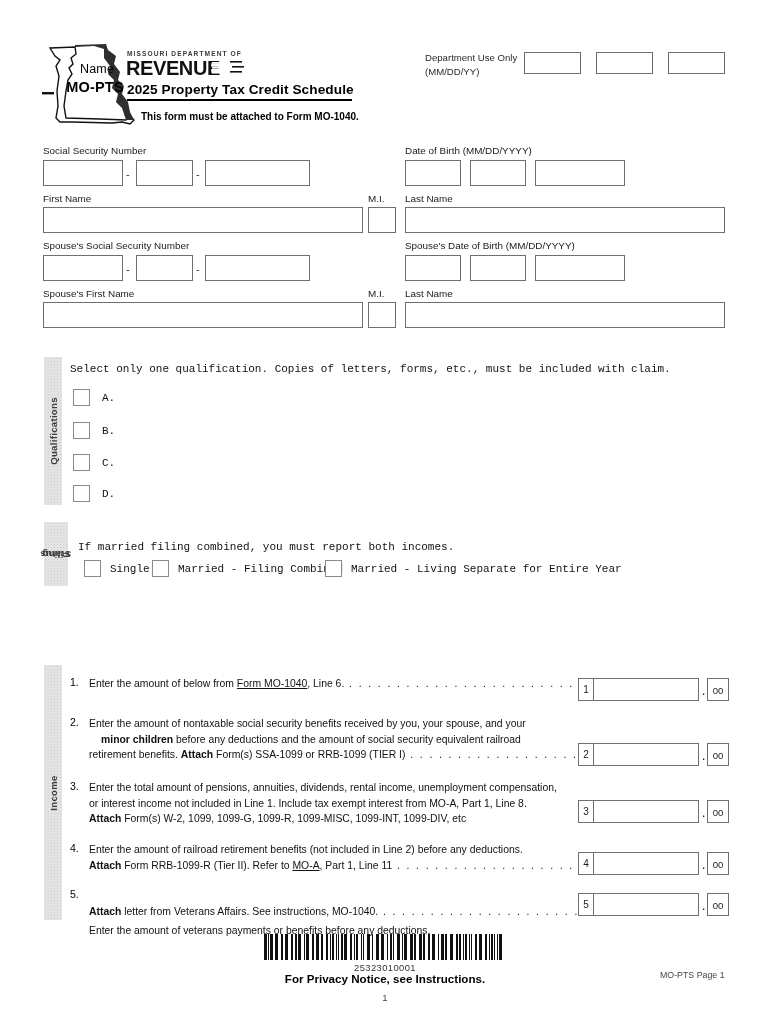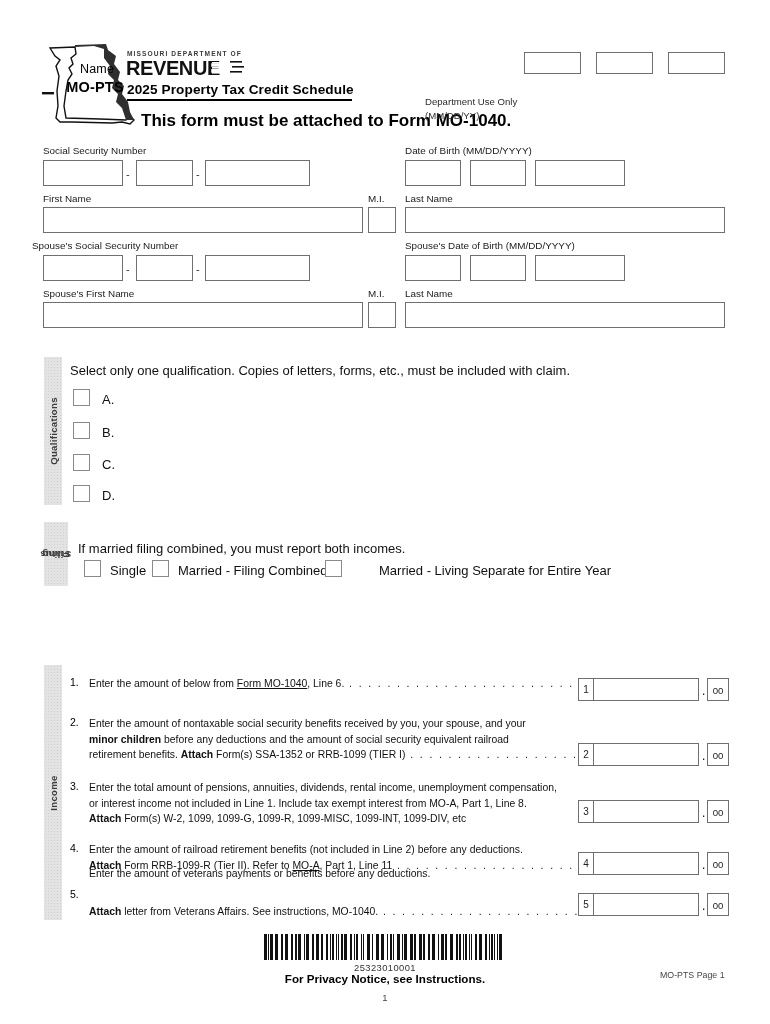--- a/index.html
+++ b/index.html
@@ -28,25 +28,25 @@
 
   .dept-of { position:absolute; left:127px; top:50px; font-size:6.6px;
             letter-spacing:1.1px; color:#3a3a3a; font-weight:600; }
   .revenue-wrap { position:absolute; left:126px; top:58px; }
   .schedule-title {
     position:absolute; left:127px; top:82px; font-size:13.6px;
     font-weight:bold; letter-spacing:.1px; white-space:nowrap;
   }
   .title-rule { position:absolute; left:127px; top:99px; width:225px; height:1.6px; background:#000; }
   .attach-note {
-    position:absolute; left:141px; top:111px; font-size:17px;
+    position:absolute; left:141px; top:111px; font-size:10px;
     font-weight:bold; white-space:nowrap;
   }
 
-  .dept-use { position:absolute; left:425px; top:52px;margin-top:44px; }
+  .dept-use { position:absolute; left:425px; top:52px; }
   .dept-use .l1 { font-size:9.6px; color:#2b2b2b; }
   .dept-use .l2 { font-size:9.6px; color:#2b2b2b; margin-top:3px; }
   .dept-box { position:absolute; width:57px; height:22px; border:1px solid #6f6f6f; background:#fff; }
   .dept-box.b1 { left:524px; top:52px; }
   .dept-box.b2 { left:596px; top:52px; }
   .dept-box.b3 { left:668px; top:52px; }
 
   
   .fld-label { position:absolute; font-size:9.9px; color:#1a1a1a; white-space:nowrap; }
   .fbox { position:absolute; border:1px solid #6f6f6f; background:#fff; }
@@ -62,21 +62,21 @@
     position:absolute; left:50%; top:50%;
     transform:translate(-50%,-50%) rotate(-90deg);
     white-space:nowrap; font-size:9.6px; font-weight:bold; color:#3a3a3a;
     letter-spacing:.3px;
   }
   .tab.two span { line-height:10.5px; text-align:center; }
 
   
   .cbox { position:absolute; width:17px; height:17px; border:1.4px solid #8a8a8a; background:#fff; }
 
-  .sec-text { position:absolute; font-size:13px; color:#111; white-space:nowrap; }
+  .sec-text { position:absolute; font-size:11px; color:#111; white-space:nowrap;font-family:Liberation Mono, monospace; }
 
   
   .notice {
     position:absolute; left:42px; top:618px; width:686px; height:19px;
     background:#e3e3e3; background-image:radial-gradient(#cdcdcd .6px, transparent .7px);
     background-size:3px 3px;
     display:flex; align-items:center; justify-content:center;
     font-size:10.6px; color:#111;
   }
 
@@ -178,21 +178,21 @@
   <div class="fbox" style="left:470px; top:160px; width:56px; height:26px;"></div>
   <div class="fbox" style="left:535px; top:160px; width:90px; height:26px;"></div>
 
   <div class="fld-label" style="left:43px; top:193px;">First Name</div>
   <div class="fbox" style="left:43px; top:207px; width:320px; height:26px;"></div>
   <div class="fld-label" style="left:368px; top:193px;">M.I.</div>
   <div class="fbox" style="left:368px; top:207px; width:28px; height:26px;"></div>
   <div class="fld-label" style="left:405px; top:193px;">Last Name</div>
   <div class="fbox" style="left:405px; top:207px; width:320px; height:26px;"></div>
 
-  <div class="fld-label" style="left:32px; top:240px;">Spouse's Social Security Number</div>
+  <div class="fld-label" style="left:43px; top:240px;">Spouse's Social Security Number</div>
   <div class="fbox" style="left:43px; top:255px; width:80px; height:26px;"></div>
   <div class="dash" style="left:126px; top:263px;">-</div>
   <div class="fbox" style="left:136px; top:255px; width:57px; height:26px;"></div>
   <div class="dash" style="left:196px; top:263px;">-</div>
   <div class="fbox" style="left:205px; top:255px; width:105px; height:26px;"></div>
 
   <div class="fld-label" style="left:405px; top:240px;">Spouse's Date of Birth (MM/DD/YYYY)</div>
   <div class="fbox" style="left:405px; top:255px; width:56px; height:26px;"></div>
   <div class="fbox" style="left:470px; top:255px; width:56px; height:26px;"></div>
   <div class="fbox" style="left:535px; top:255px; width:90px; height:26px;"></div>
@@ -229,39 +229,39 @@
   </div>
   <div class="sec-text" style="left:78px; top:541px;">If married filing combined, you must report both incomes.</div>
 
   <div class="cbox" style="left:84px; top:560px;"></div>
   <div class="sec-text" style="left:110px; top:563px;">Single</div>
 
   <div class="cbox" style="left:152px; top:560px;"></div>
   <div class="sec-text" style="left:178px; top:563px;">Married - Filing Combined</div>
 
   <div class="cbox" style="left:325px; top:560px;"></div>
-  <div class="sec-text" style="left:351px; top:563px;margin-left:28px;">Married - Living Separate for Entire Year</div>
+  <div class="sec-text" style="left:351px; top:563px;">Married - Living Separate for Entire Year</div>
 
 
   <div class="tab" style="left:44px; top:665px; height:255px;">
     <span>Income</span>
   </div>
   <div id="income-lines">
       <div class="ln-num" style="left: 70px; top: 676px;">1.</div>
       <div class="ln-txt" style="left: 89px; top: 676px;"><span>Enter the amount of below from </span><u>Form MO-1040</u><span>, Line 6.</span><span class="dots"> . . . . . . . . . . . . . . . . . . . . . . . . . . . . . .</span></div>
       <div class="amt" style="left: 578px; top: 678px;">
         <div class="numcell">1</div>
         <div class="entry"></div>
         <div class="dot">.</div>
         <div class="cents">00</div>
       </div>
       <div class="ln-num" style="left: 70px; top: 716px;">2.</div>
       <div class="ln-txt" style="left: 89px; top: 716px;"><span>Enter the amount of nontaxable social security benefits received by you, your spouse, and your</span></div>
-      <div class="ln-txt" style="left: 89px; top: 731.5px;"><b>minor children</b><span> before any deductions and the amount of social security equivalent railroad</span></div>
-      <div class="ln-txt" style="left: 89px; top: 747px;"><span>retirement benefits. </span><b>Attach</b><span> Form(s) SSA-1352 or RRB-1099 (TIER I)</span><span class="dots"> . . . . . . . . . . . . . . . . . . .</span></div>
+      <div class="ln-txt" style="left: 101px; top: 731.5px;"><b>minor children</b><span> before any deductions and the amount of social security equivalent railroad</span></div>
+      <div class="ln-txt" style="left: 89px; top: 747px;"><span>retirement benefits. </span><b>Attach</b><span> Form(s) SSA-1099 or RRB-1099 (TIER I)</span><span class="dots"> . . . . . . . . . . . . . . . . . . .</span></div>
       <div class="amt" style="left: 578px; top: 743px;">
         <div class="numcell">2</div>
         <div class="entry"></div>
         <div class="dot">.</div>
         <div class="cents">00</div>
       </div>
       <div class="ln-num" style="left: 70px; top: 780px;">3.</div>
       <div class="ln-txt" style="left: 89px; top: 780px;"><span>Enter the total amount of pensions, annuities, dividends, rental income, unemployment compensation,</span></div>
       <div class="ln-txt" style="left: 89px; top: 795.5px;"><span>or interest income not included in Line 1. Include tax exempt interest from MO-A, Part 1, Line 8.</span></div>
       <div class="ln-txt" style="left: 89px; top: 811px;"><b>Attach</b><span> Form(s) W-2, 1099, 1099-G, 1099-R, 1099-MISC, 1099-INT, 1099-DIV, etc</span></div>
@@ -274,21 +274,21 @@
       <div class="ln-num" style="left: 70px; top: 842px;">4.</div>
       <div class="ln-txt" style="left: 89px; top: 842px;"><span>Enter the amount of railroad retirement benefits (not included in Line 2) before any deductions.</span></div>
       <div class="ln-txt" style="left: 89px; top: 857.5px;"><b>Attach</b><span> Form RRB-1099-R (Tier II). Refer to </span><u>MO-A</u><span>, Part 1, Line 11</span><span class="dots"> . . . . . . . . . . . . . . . . . . .</span></div>
       <div class="amt" style="left: 578px; top: 852px;">
         <div class="numcell">4</div>
         <div class="entry"></div>
         <div class="dot">.</div>
         <div class="cents">00</div>
       </div>
       <div class="ln-num" style="left: 70px; top: 888px;">5.</div>
-      <div class="ln-txt" style="left: 89px; top: 866px;"><span>Enter the amount of veterans payments or benefits before any deductions.</span></div>
+      <div class="ln-txt" style="left: 89px; top: 923px;"><span>Enter the amount of veterans payments or benefits before any deductions.</span></div>
       <div class="ln-txt" style="left: 89px; top: 903.5px;"><b>Attach</b><span> letter from Veterans Affairs. See instructions, MO-1040.</span><span class="dots"> . . . . . . . . . . . . . . . . . . . . . . . . .</span></div>
       <div class="amt" style="left: 578px; top: 893px;">
         <div class="numcell">5</div>
         <div class="entry"></div>
         <div class="dot">.</div>
         <div class="cents">00</div>
       </div>
     </div>
 
   <div class="barcode" id="barcode">

